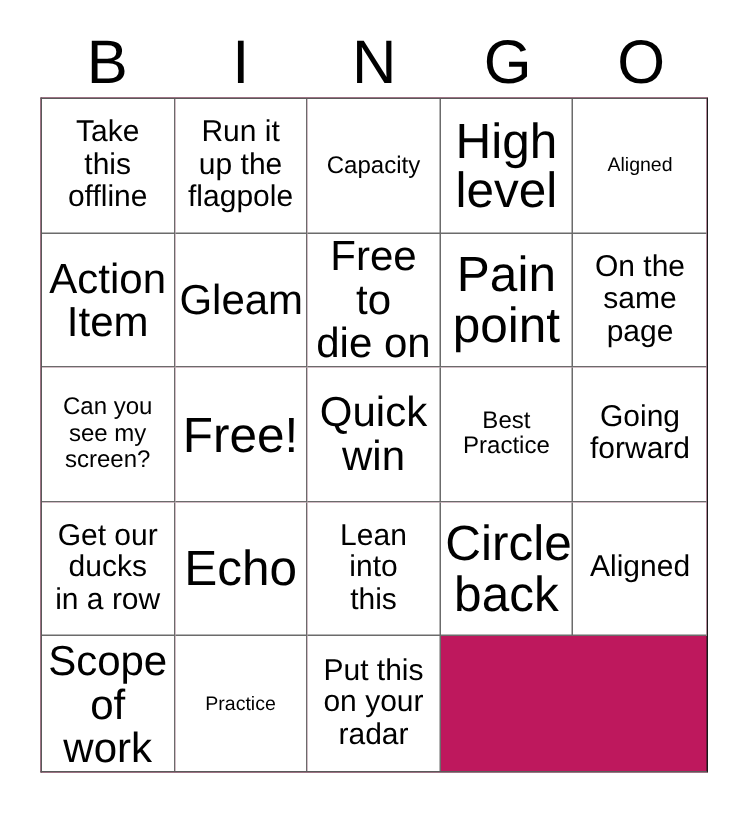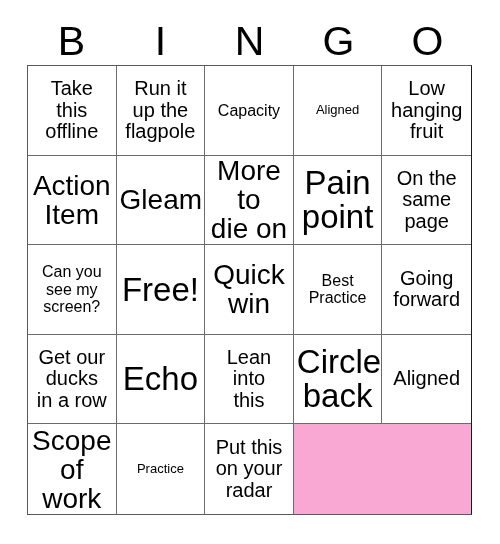--- a/index.html
+++ b/index.html
@@ -53,21 +53,21 @@
     width: 445px;
     height: 450px;
     box-sizing: border-box;
     border-top: 1.5px solid #5a5a5a;
     border-left: 1.5px solid #5a5a5a;
     border-right: 1.5px solid #1a1a1a;
     border-bottom: 1.5px solid #5a5a5a;
     display: grid;
     grid-template-columns: repeat(5, 1fr);
     grid-template-rows: repeat(5, 1fr);
-    background: #f9a8d4;
+    background: #be185d;
   }
 
   .bingo-cell {
     box-sizing: border-box;
     border-right: 1.5px solid #6b6b6b;
     border-bottom: 1.5px solid #6b6b6b;
     display: flex;
     align-items: center;
     justify-content: center;
     text-align: center;
@@ -116,37 +116,36 @@
       </div>
     <div class="bingo-cell">
         <span class="cell-text fs-m">Run it
 up the
 flagpole</span>
       </div>
     <div class="bingo-cell">
         <span class="cell-text fs-s">Capacity</span>
       </div>
     <div class="bingo-cell">
+        <span class="cell-text fs-xxl">High
+level</span>
+      </div>
+    <div class="bingo-cell">
         <span class="cell-text fs-xs">Aligned</span>
       </div>
 
-    <div class="bingo-cell">
-        <span class="cell-text fs-m">Low
-hanging
-fruit</span>
-      </div>
     <div class="bingo-cell">
         <span class="cell-text fs-xl">Action
 Item</span>
       </div>
     <div class="bingo-cell">
         <span class="cell-text fs-xl">Gleam</span>
       </div>
     <div class="bingo-cell">
-        <span class="cell-text fs-xl">More to
+        <span class="cell-text fs-xl">Free to
 die on</span>
       </div>
     <div class="bingo-cell">
         <span class="cell-text fs-xxl">Pain
 point</span>
       </div>
 
     <div class="bingo-cell">
         <span class="cell-text fs-m">On the
 same

